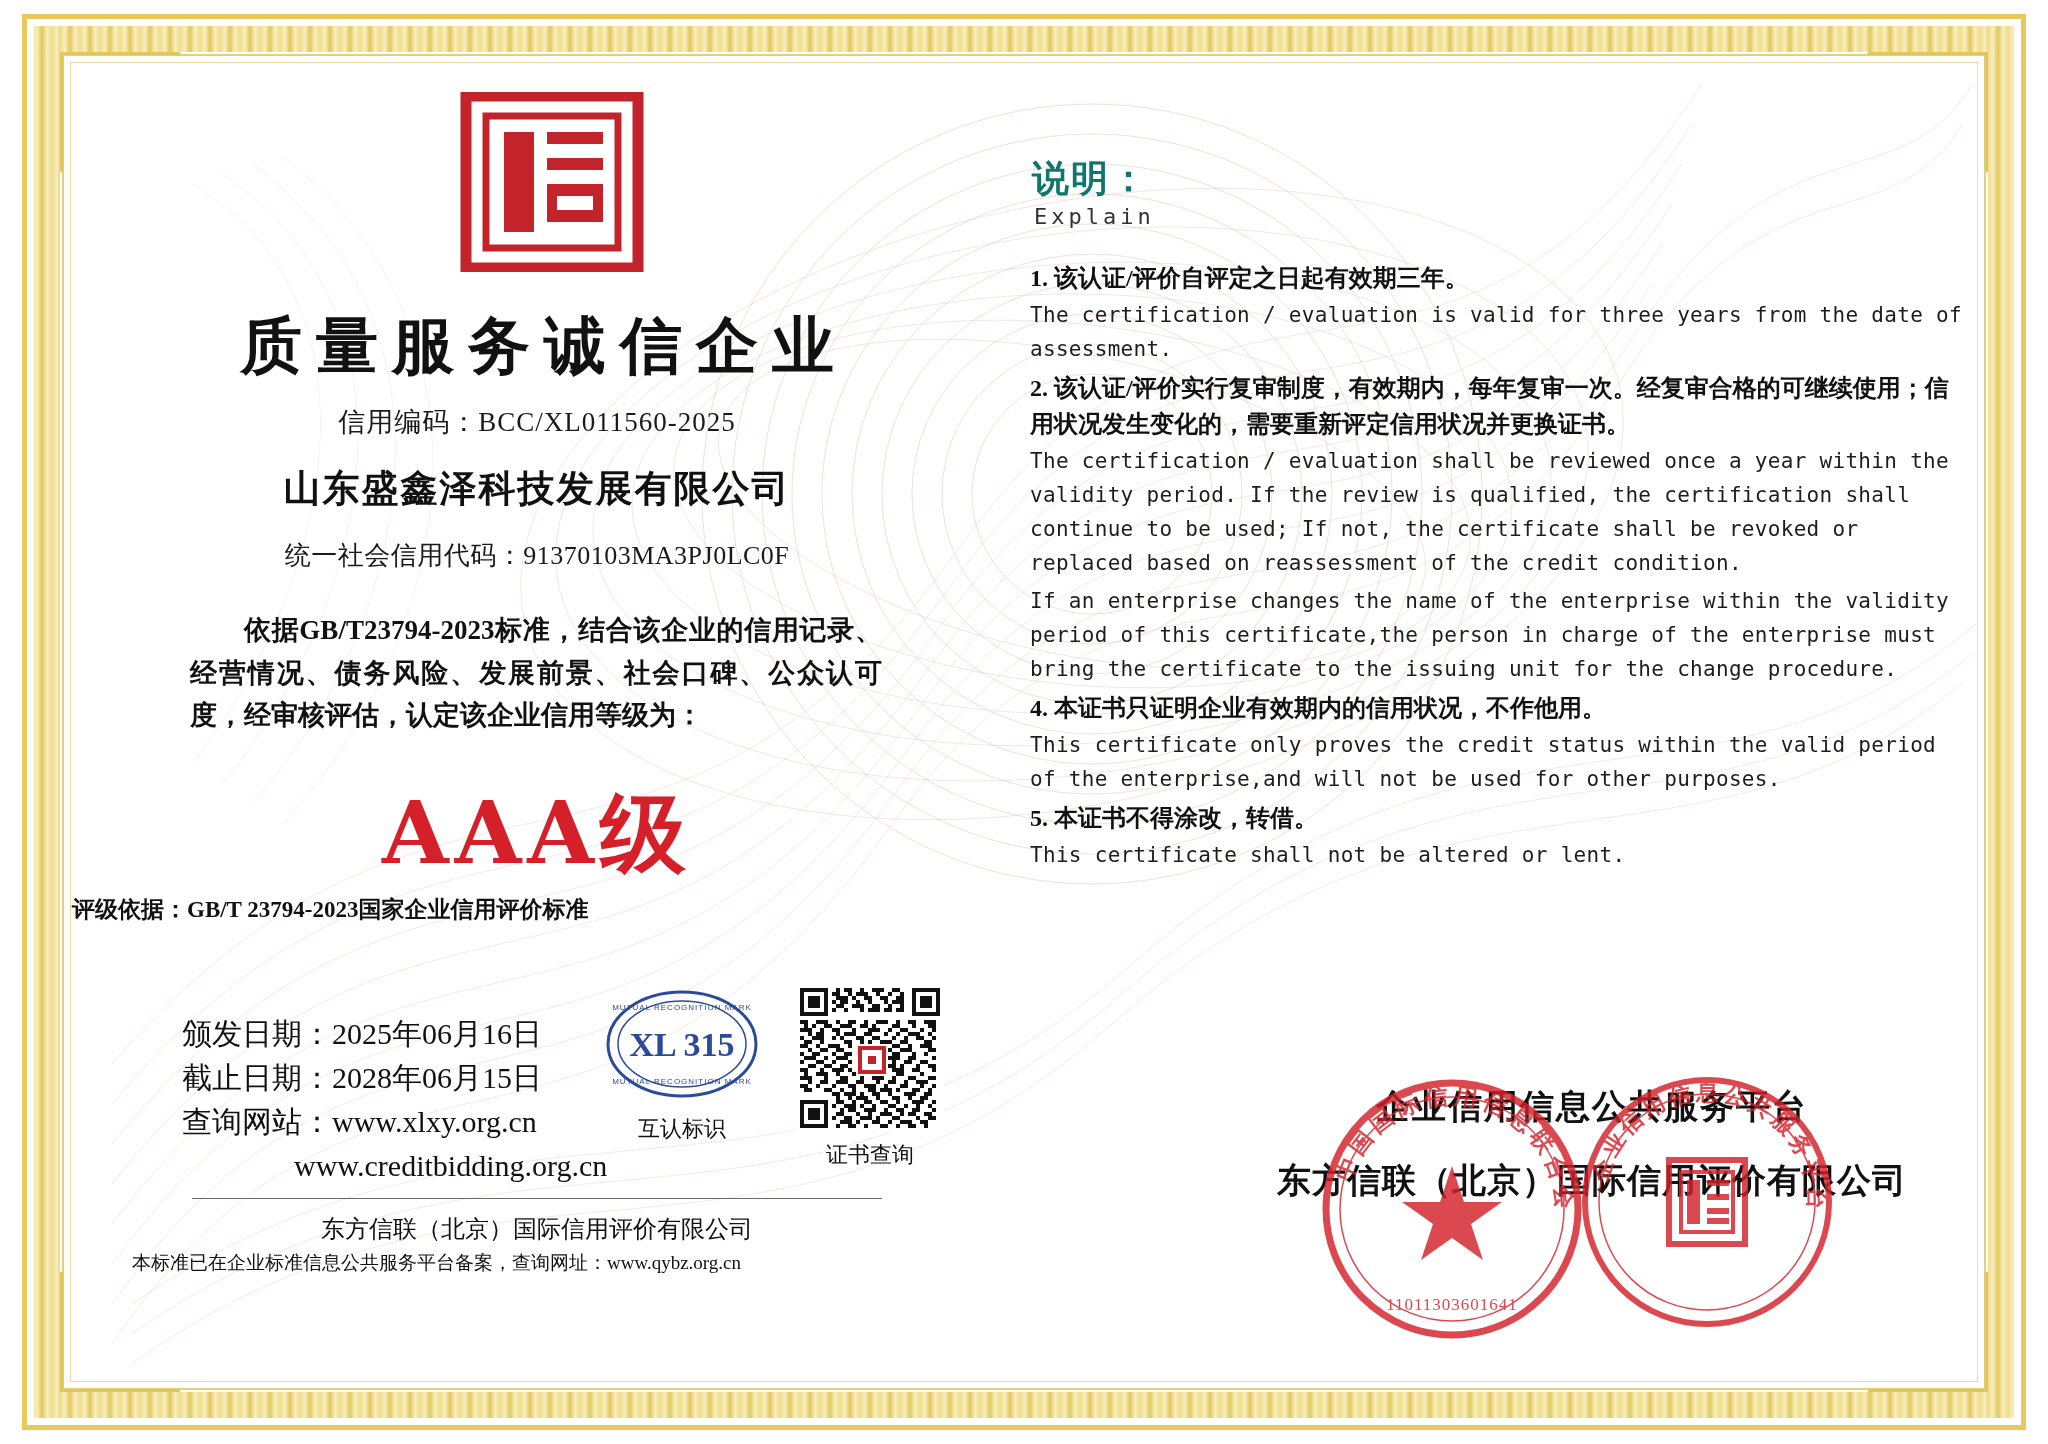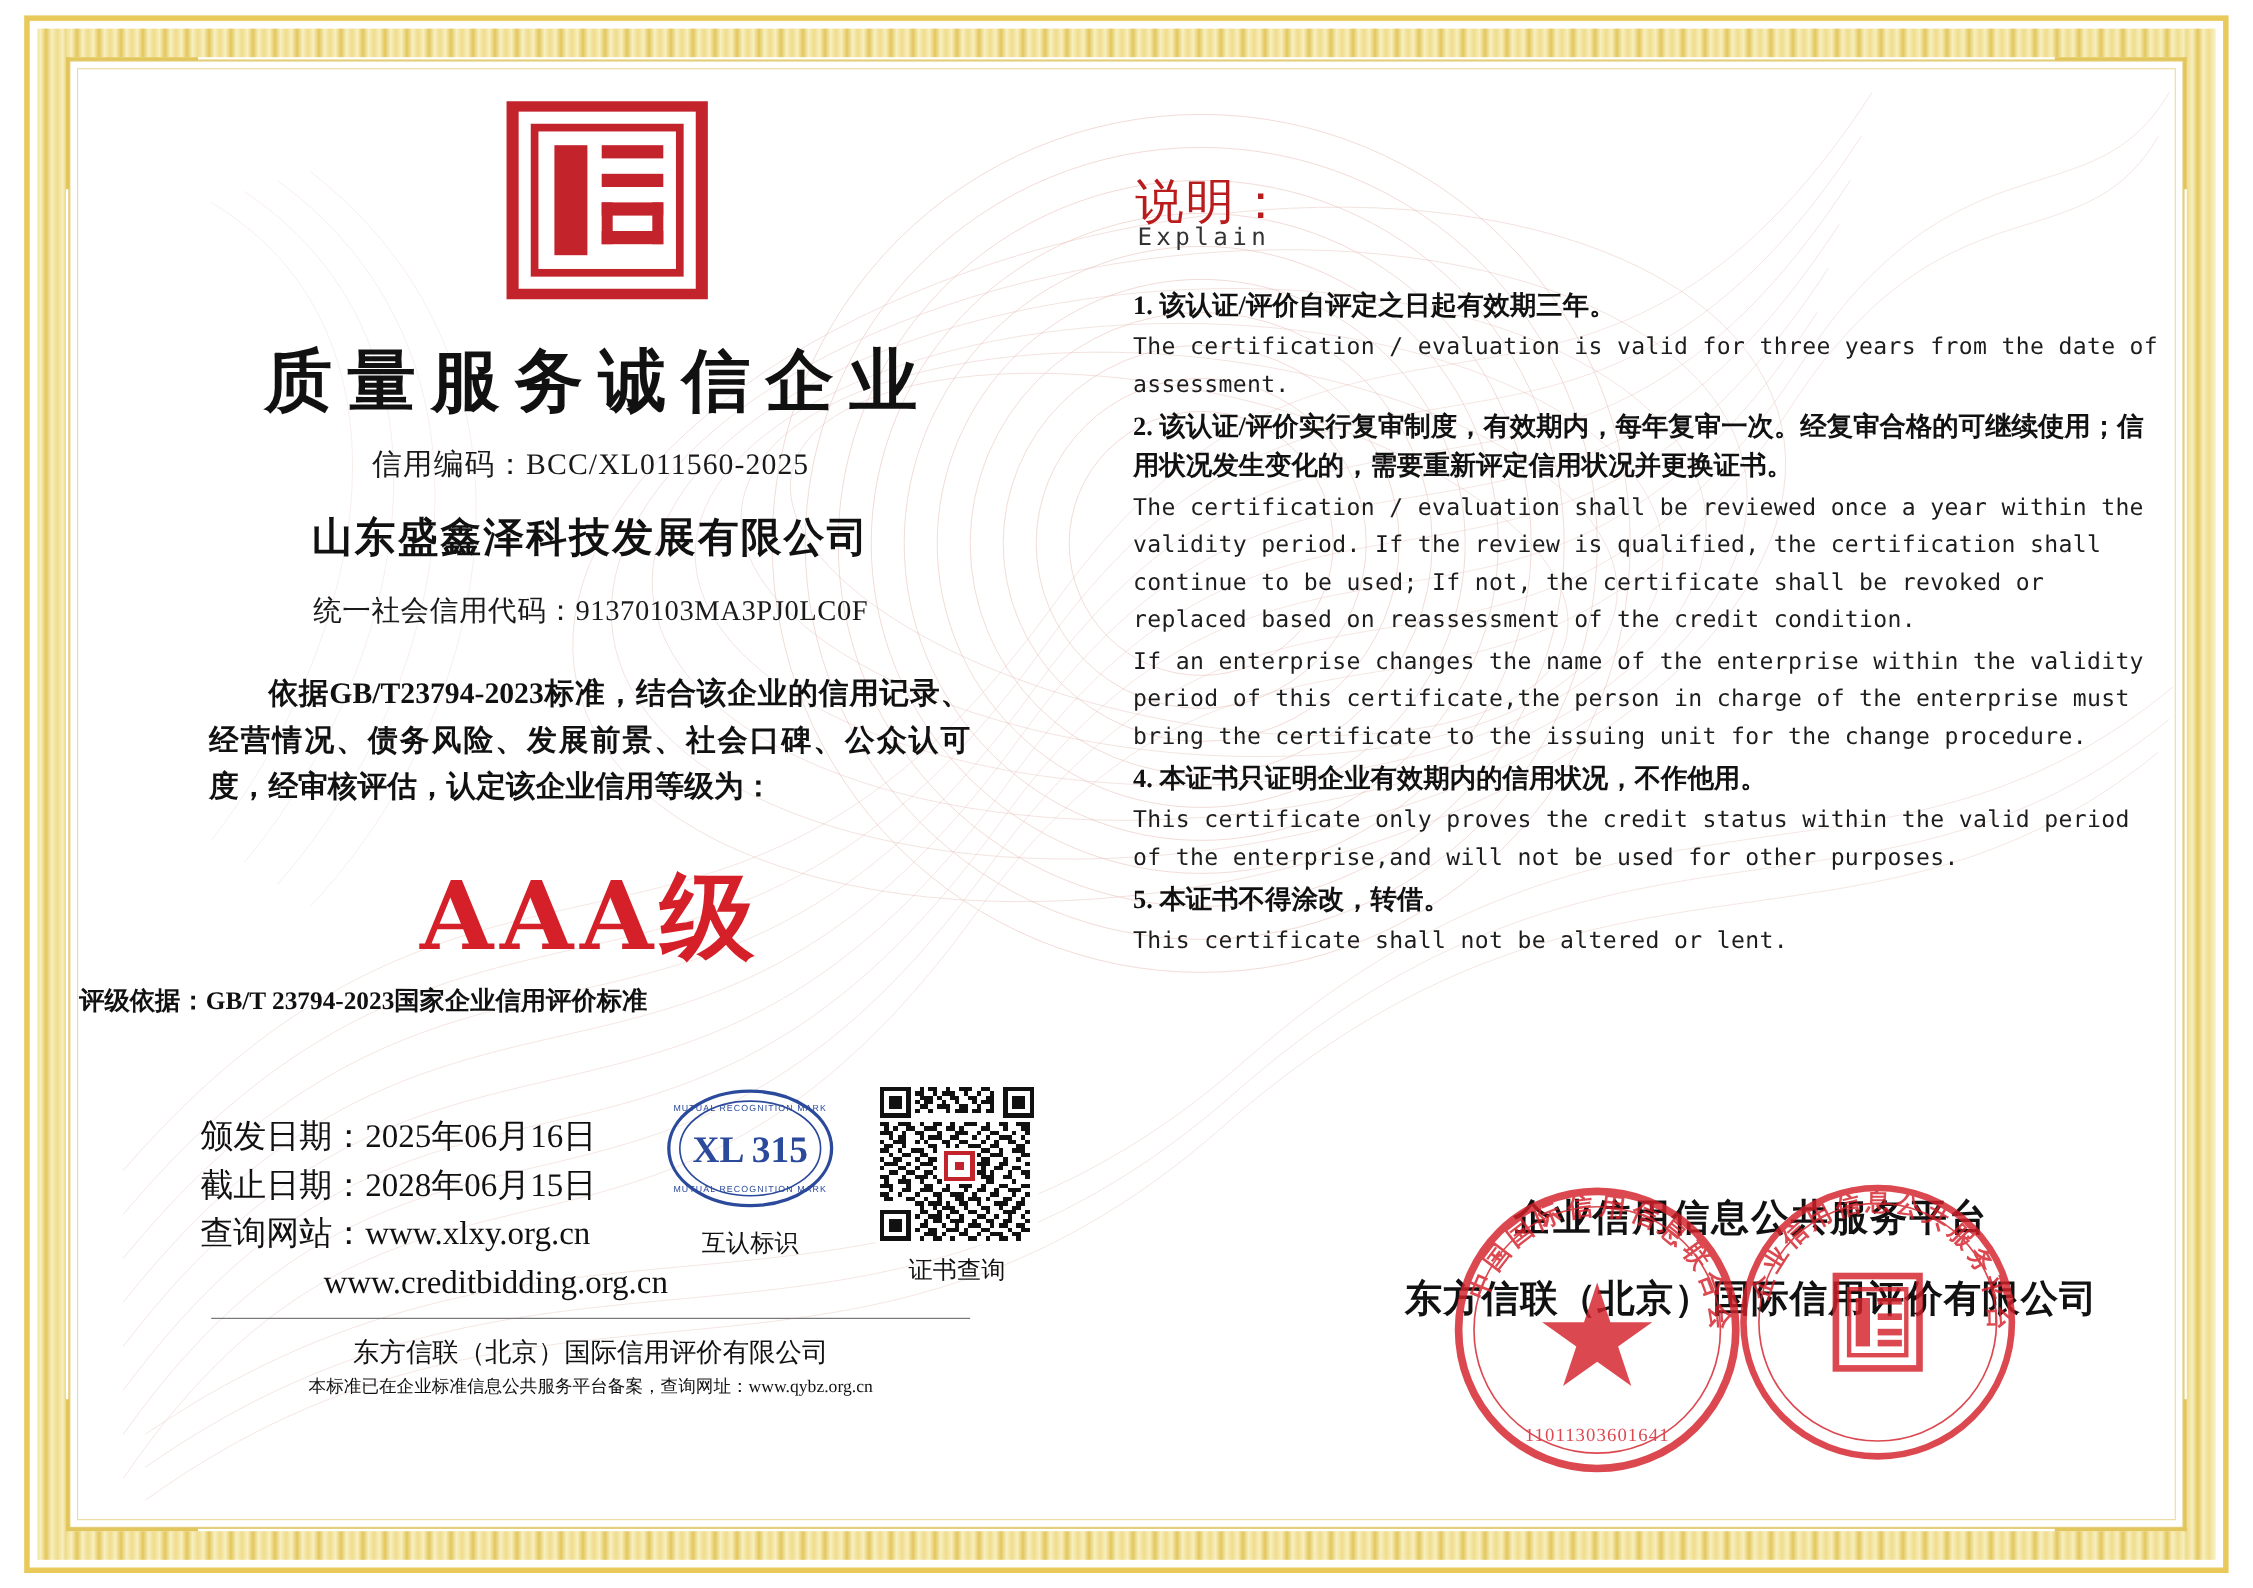--- a/index.html
+++ b/index.html
@@ -221,40 +221,39 @@
     font-size: 24px;
     color: #111;
     padding-top: 14px;
     border-top: 1.5px solid #6a6a6a;
   }
   .footer-note {
     position: absolute;
     left: 60px;
     right: 60px;
     top: 1186px;
-    text-align: center;
-    font-size: 16px;
+    font-size: 19px;
     color: #111;
   }
 
   
   .right-col {
     position: absolute;
     left: 950px;
     top: 0;
     right: 0;
     height: 100%;
   }
   .explain-cn {
     position: absolute;
     left: 10px;
     top: 90px;
-    font-size: 44px;
-    font-weight: normal;
-    color: #b91c1c;
+    font-size: 37px;
+    font-weight: bold;
+    color: #0f766e;
     letter-spacing: 2px;
   }
   .explain-en {
     position: absolute;
     left: 12px;
     top: 140px;
     font-size: 22px;
     letter-spacing: 4px;
     color: #333;
     font-family: "DejaVu Sans Mono", monospace;

